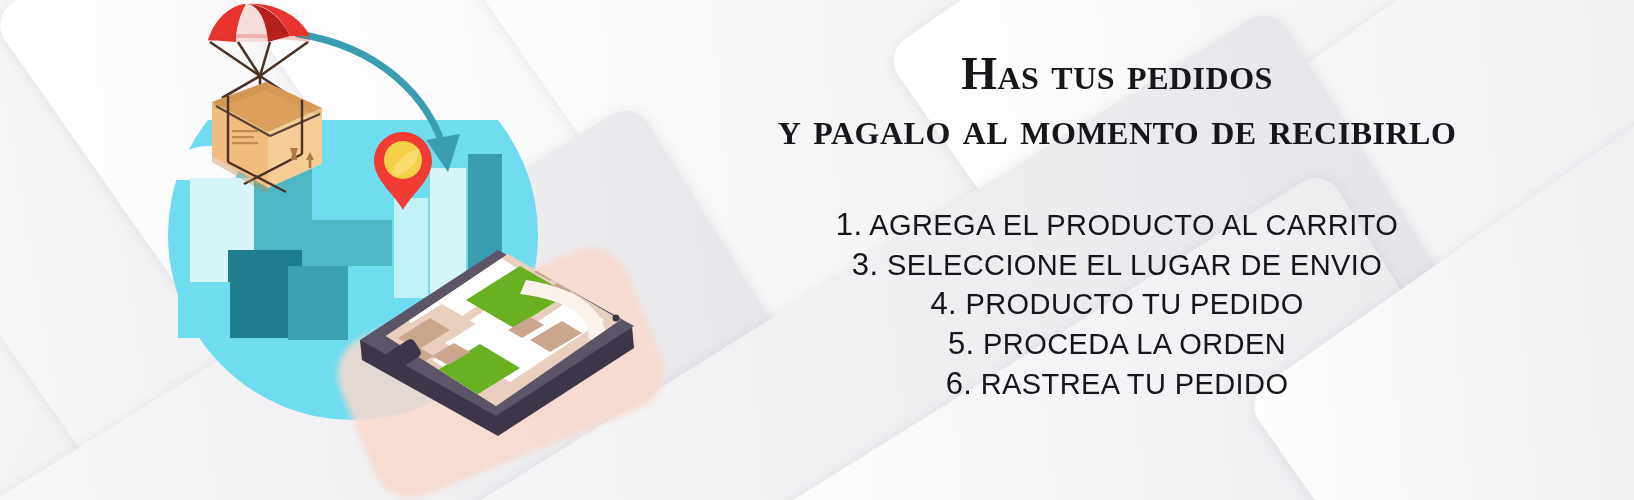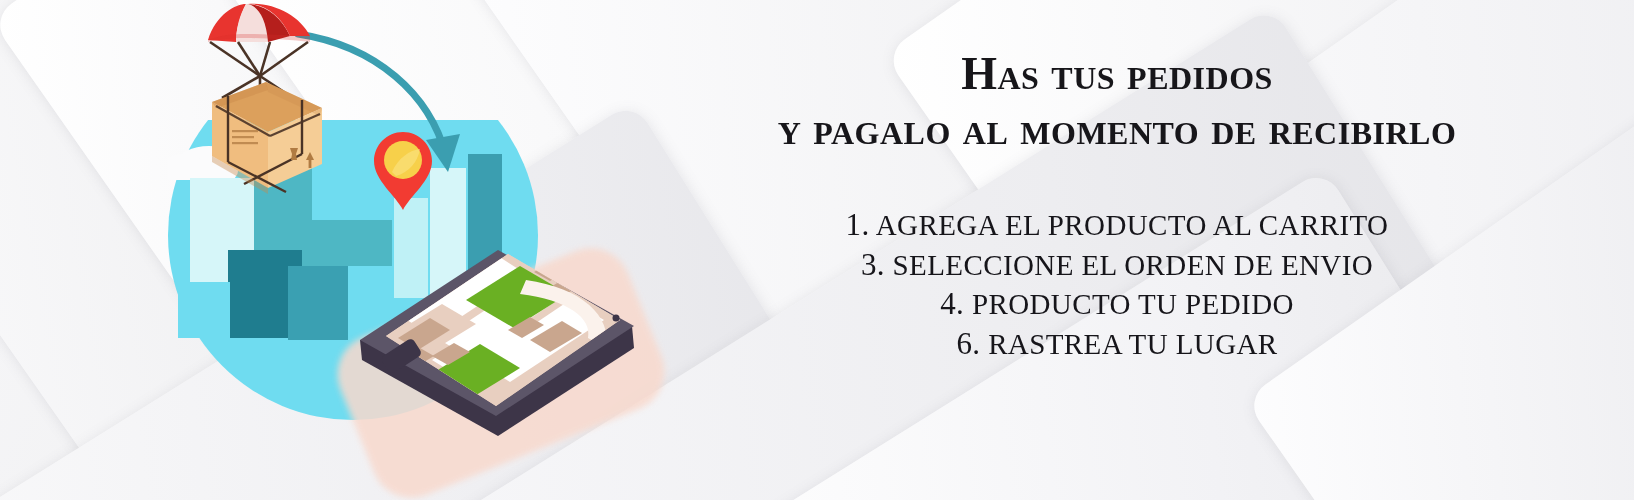--- a/index.html
+++ b/index.html
@@ -83,21 +83,21 @@
   .hl-line{
     font-family:"Liberation Serif", serif;
     font-weight:700;letter-spacing:.5px;line-height:1.06;
     font-variant:small-caps;
   }
   .hl1{font-size:46px;}
   .hl2{font-size:46px;margin-top:6px;}
 
   .steps{position:absolute;left:0;top:205px;width:1034px;text-align:center;color:#16151a;}
   .step{
-    font-family:Liberation Serif, serif;
+    font-family:Liberation Sans, sans-serif;
     font-size:29px;font-weight:400;letter-spacing:.4px;
     line-height:1.28;white-space:nowrap;
   }
   .step .num{font-size:31px;}
 </style>
 </head>
 <body>
 
 <div class="banner">
 
@@ -246,26 +246,30 @@
       <div class="hl-line hl2">y pagalo al momento de recibirlo</div>
     </div>
 
     <div class="steps">
       <div class="step">
         <span class="num">1.</span>
         <span>AGREGA EL PRODUCTO AL CARRITO</span>
       </div>
       <div class="step">
         <span class="num">3.</span>
-        <span>SELECCIONE EL ORDEN DE ENVIO</span>
+        <span>SELECCIONE EL LUGAR DE ENVIO</span>
       </div>
       <div class="step">
         <span class="num">4.</span>
         <span>PRODUCTO TU PEDIDO</span>
       </div>
       <div class="step">
+        <span class="num">5.</span>
+        <span>PROCEDA LA ORDEN</span>
+      </div>
+      <div class="step">
         <span class="num">6.</span>
-        <span>RASTREA TU LUGAR</span>
+        <span>RASTREA TU PEDIDO</span>
       </div>
     </div>
 
   </div>
 </div>
 
 </body></html>

